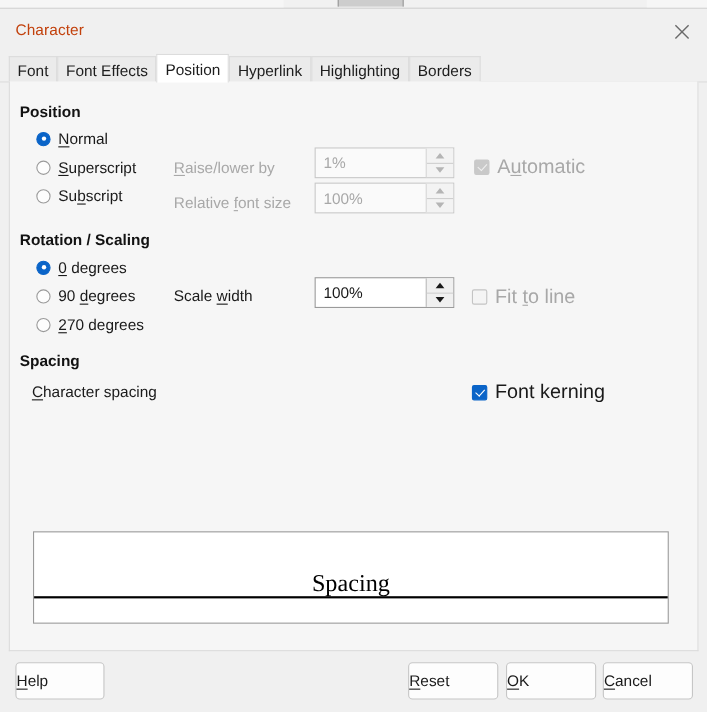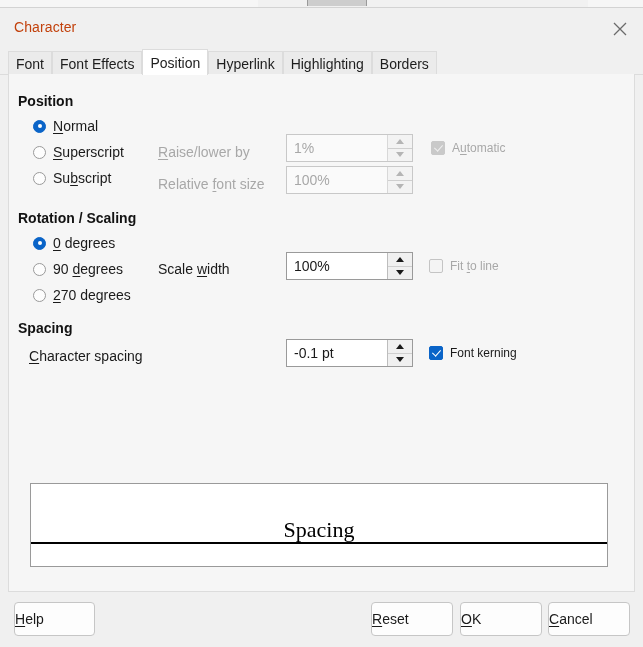--- a/index.html
+++ b/index.html
@@ -48,21 +48,21 @@
   .rlbl{margin-left:7px;font-size:14px;color:#1a1a1a;white-space:nowrap;}
 
   
   .check{position:absolute;display:flex;align-items:center;cursor:default;}
   .cbox{width:14px;height:14px;border:1px solid #9a9a9a;background:#fdfdfd;border-radius:2px;box-sizing:border-box;flex:0 0 auto;position:relative;}
   .check.on .cbox{background:#0a64c8;border-color:#0a64c8;}
   .check.on .cbox:after{content:"";position:absolute;left:4px;top:1px;width:4px;height:7px;border:solid #fff;border-width:0 1.8px 1.8px 0;transform:rotate(42deg);}
   .check.dis .cbox{background:#c9c9c9;border-color:#c9c9c9;}
   .check.dis.on .cbox:after{border-color:#efefef;}
   .check.dis.off .cbox{background:#f4f4f4;border-color:#c4c4c4;}
-  .clbl{margin-left:7px;font-size:12px;color:#1a1a1a;white-space:nowrap;text-align:center;}
+  .clbl{margin-left:7px;font-size:18px;color:#1a1a1a;white-space:nowrap;text-align:center;}
   .check.dis .clbl{color:#a8a8a8;}
 
   
   .flabel{position:absolute;font-size:14px;color:#1a1a1a;white-space:nowrap;}
   .flabel.dis{color:#a8a8a8;}
 
   
   .spin{position:absolute;height:28px;box-sizing:border-box;border:1px solid #9a9a9a;background:#fff;display:flex;align-items:stretch;}
   .spin .val{flex:1;display:flex;align-items:center;padding-left:7px;font-size:14px;color:#1a1a1a;}
   .spin .btns{width:24px;border-left:1px solid #bdbdbd;display:flex;flex-direction:column;background:#f0f0f0;}
@@ -198,31 +198,20 @@
     </div>
 
     <div class="check dis off" style="left:420px;top:185px;">
       <span class="cbox"></span>
       <span class="clbl">Fit <u>t</u>o line</span>
     </div>
 
     <div class="grouptitle" style="left:9px;top:246px;">Spacing</div>
 
     <div class="flabel" style="left:20px;top:274px;"><u>C</u>haracter spacing</div>
-    <div class="spin" style="left:277px;top:265px;width:127px;">
-      <div class="val">-0.1 pt</div>
-      <div class="btns">
-        <div class="b">
-            <i class="tri up"></i>
-          </div>
-        <div class="b">
-            <i class="tri dn"></i>
-          </div>
-      </div>
-    </div>
 
     <div class="check on" style="left:420px;top:272px;">
       <span class="cbox"></span>
       <span class="clbl">Font kerning</span>
     </div>
 
     <div id="preview">
       <div class="ptext">Spacing</div>
       <div class="baseline"></div>
     </div>

